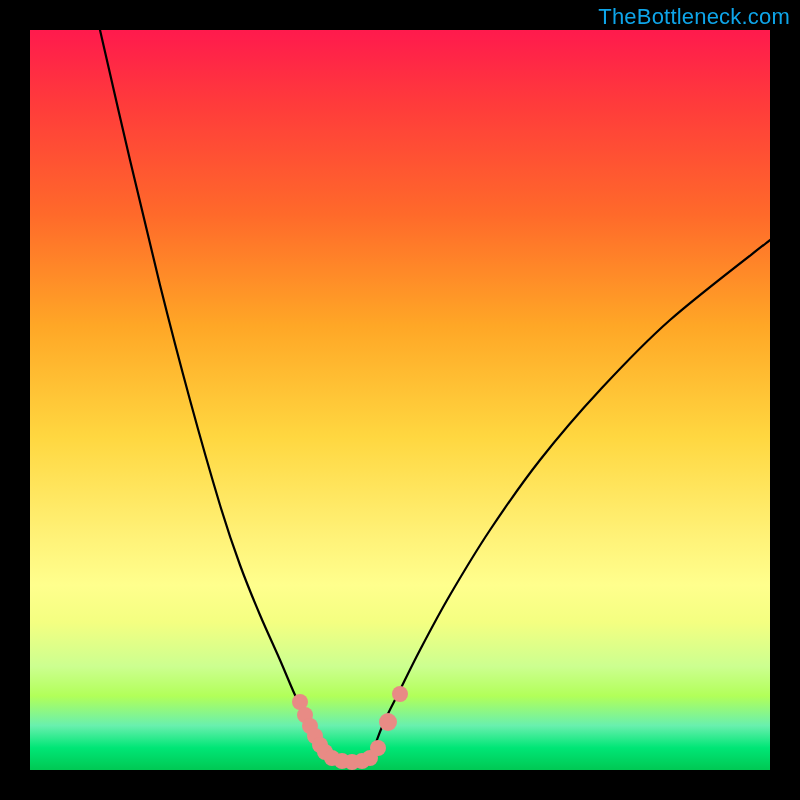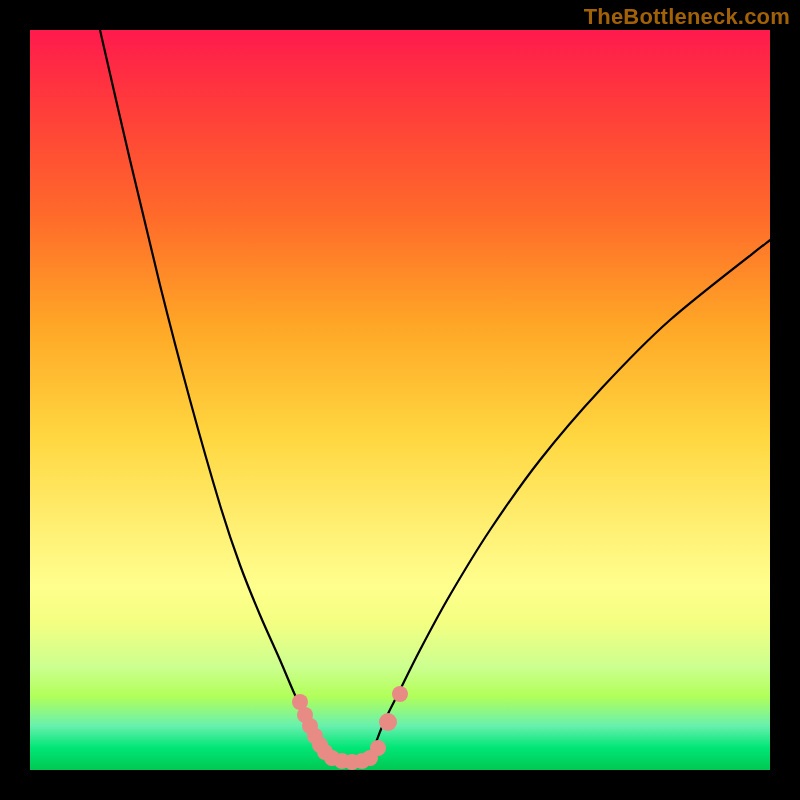--- a/index.html
+++ b/index.html
@@ -47,23 +47,23 @@
     left: 0;
     top: 0;
     width: 740px;
     height: 740px;
     pointer-events: none;
   }
   .watermark {
     position: absolute;
     top: 4px;
     right: 10px;
-    color: #a16207;
+    color: #0ea5e9;
     font-size: 22px;
-    font-weight: 700;
+    font-weight: 400;
     letter-spacing: 0.2px;
   }
 </style>
 </head>
 <body>
 
 <div class="watermark">TheBottleneck.com</div>
 
 <div class="frame">
   <div class="gradient"></div>

